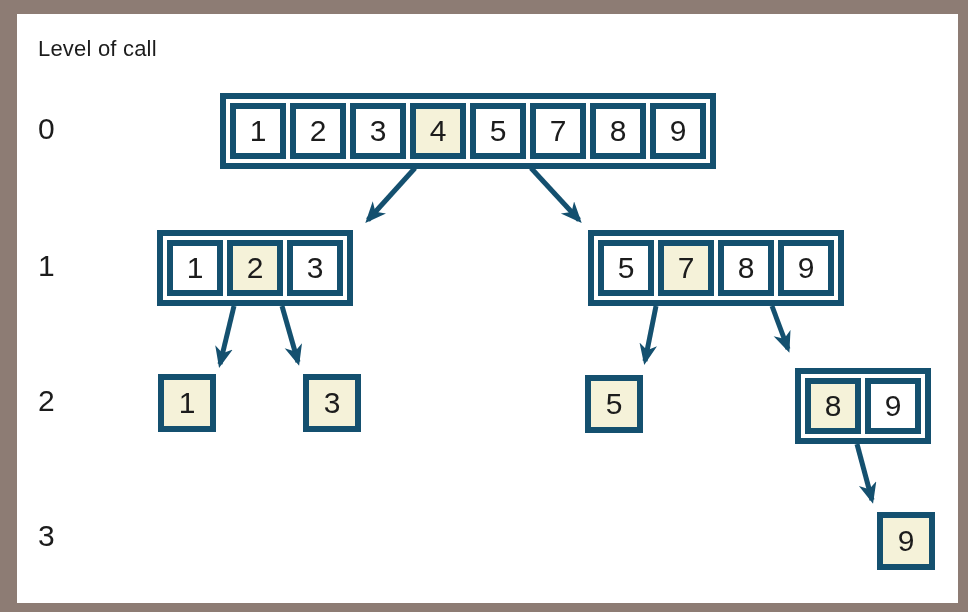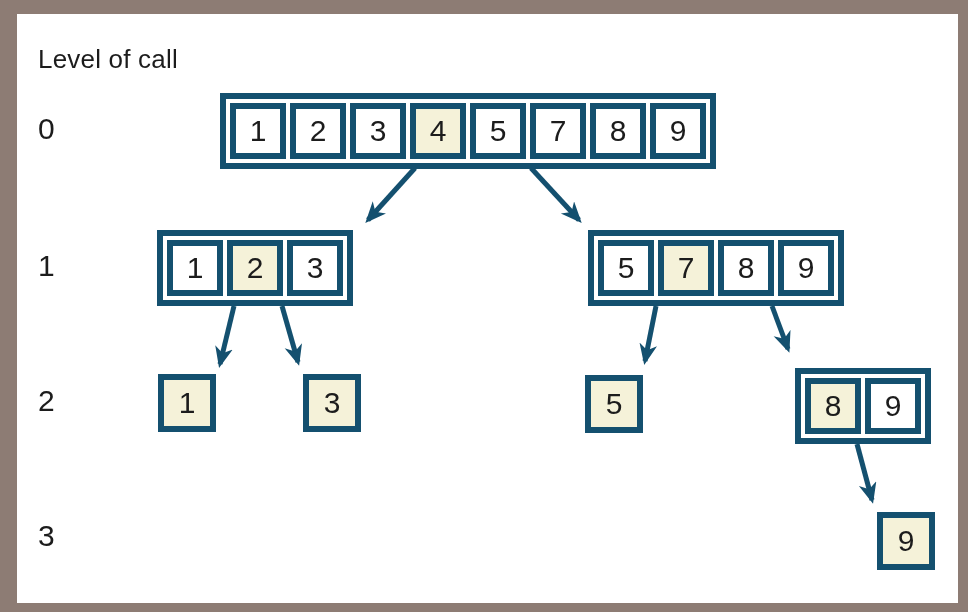--- a/index.html
+++ b/index.html
@@ -27,22 +27,22 @@
     inset: 0;
     border-style: solid;
     border-color: var(--frame);
     border-width: 14px 10px 9px 17px;
     pointer-events: none;
   }
 
   .title {
     position: absolute;
     left: 38px;
-    top: 44px;
-    font-size: 26px;
+    top: 36px;
+    font-size: 22px;
     color: var(--ink);
     letter-spacing: 0.2px;
   }
 
   .lvl-label {
     position: absolute;
     left: 38px;
     font-size: 30px;
     color: var(--ink);
   }

